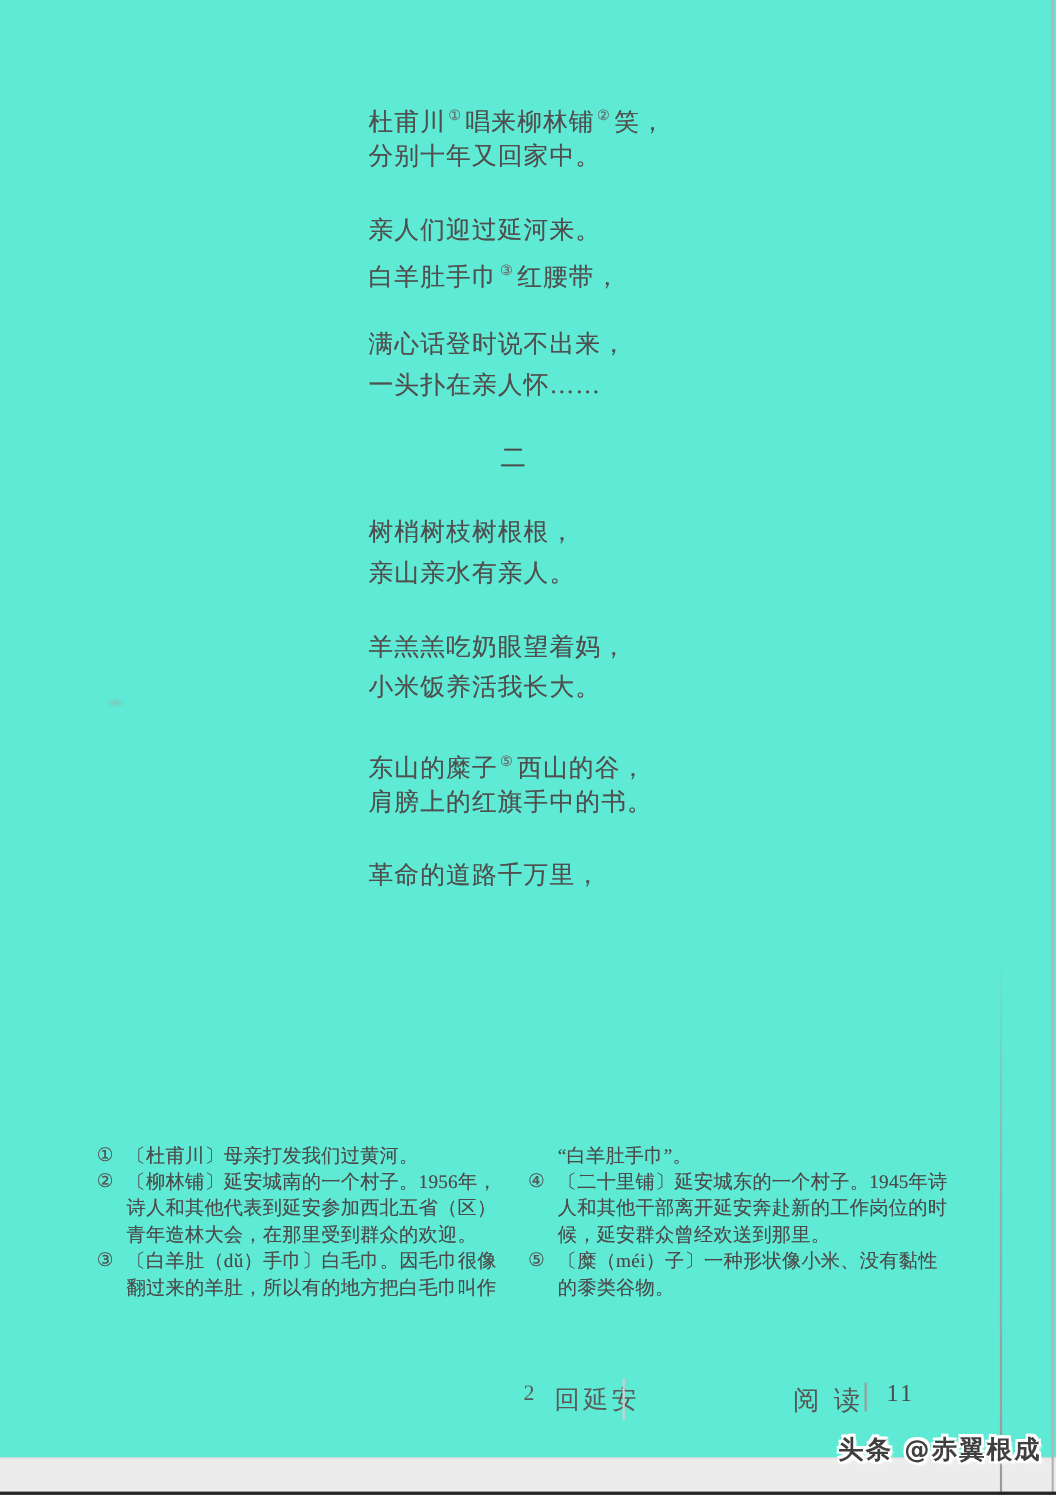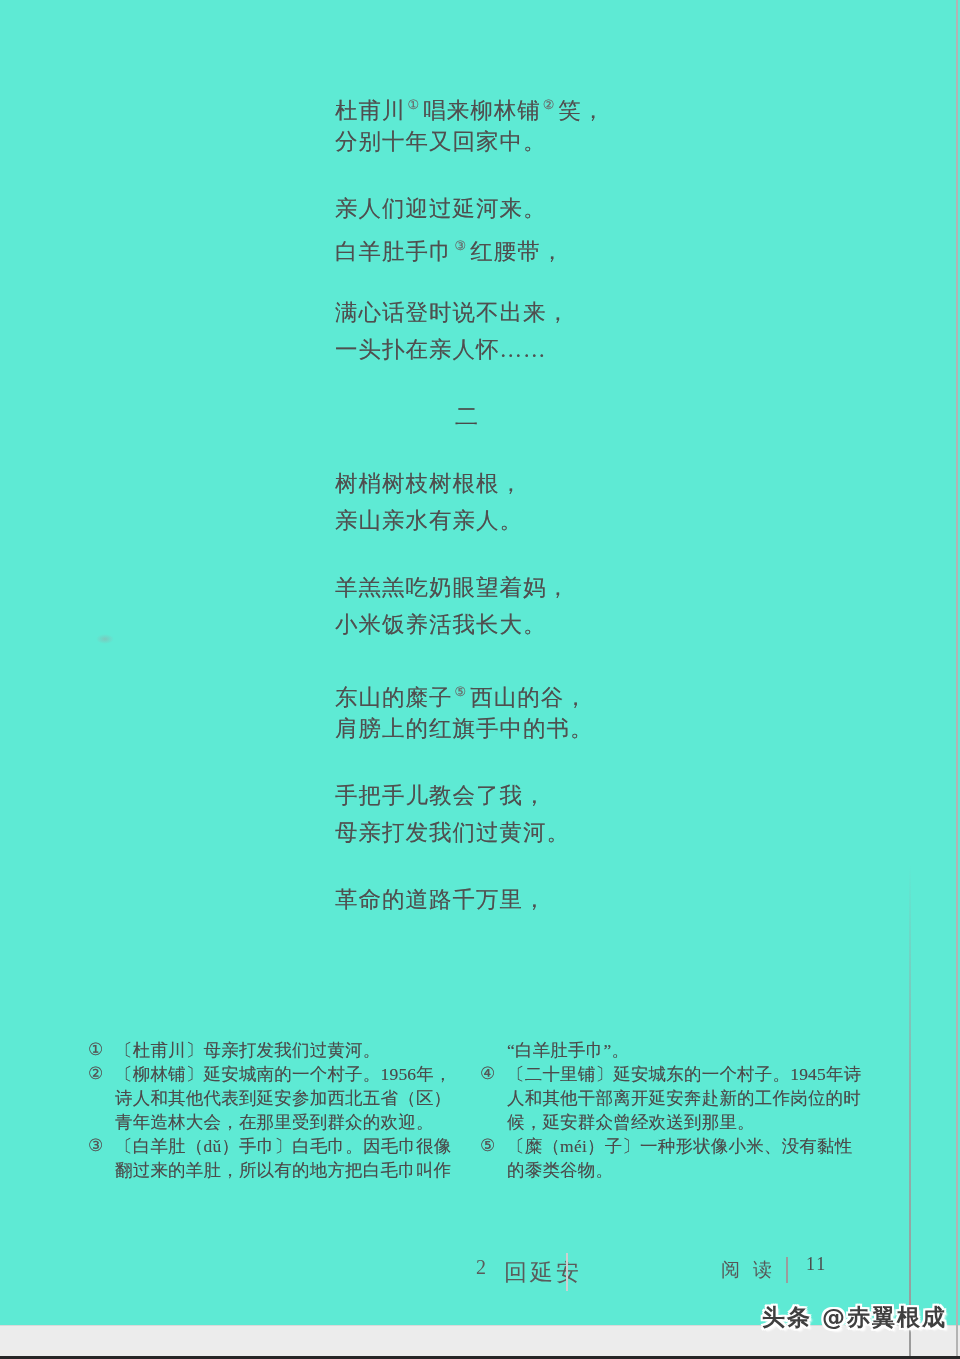--- a/index.html
+++ b/index.html
@@ -62,29 +62,29 @@
   .footer .lesson-title {
     position:absolute; left:504px; top:4px;
     font-size:23px; letter-spacing:3px;
   }
   .footer-sep1 {
     position:absolute; left:566px; top:0; width:2px; height:38px;
     background:#cfcfcf;
   }
   .footer .section-label {
     position:absolute; left:721px; top:4px;
-    font-size:19px; letter-spacing:13px; color:#575757;
+    font-size:24px; letter-spacing:13px; color:#575757;
   }
   .footer-sep2 {
     position:absolute; left:786px; top:4px; width:2px; height:26px;
     background:#9c9c9c;
   }
   .footer .page-number {
     position:absolute; left:806px; top:1px;
-    font-size:18px; letter-spacing:2px; color:#4c4c4c;
+    font-size:22px; letter-spacing:2px; color:#4c4c4c;
   }
 
   
   .bottom-strip {
     position:absolute; left:0; right:0; top:1325px; height:34px;
     background:#ececec;
     border-top:1px solid #d9d9d9;
     z-index:1;
   }
   .bottom-black-line {
@@ -149,24 +149,20 @@
         </div>
         <div class="stanza">
           <div class="poem-line"><span>羊羔羔吃奶眼望着妈，</span></div>
           <div class="poem-line"><span>小米饭养活我长大。</span></div>
         </div>
         <div class="stanza">
           <div class="poem-line"><span>东山的糜子</span><span class="fn-ref">⑤</span><span>西山的谷，</span></div>
           <div class="poem-line"><span>肩膀上的红旗手中的书。</span></div>
         </div>
         <div class="stanza">
-          <div class="poem-line"><span>手把手儿教会了我，</span></div>
-          <div class="poem-line"><span>母亲打发我们过黄河。</span></div>
-        </div>
-        <div class="stanza">
           <div class="poem-line"><span>革命的道路千万里，</span></div>
         </div>
       </div>
   </div>
 
   <div class="footnotes">
     <div class="fn-col-left" id="fn-left">
         <div class="fn-item">
           <span class="fn-marker">①</span>
           <span class="fn-text">〔杜甫川〕母亲打发我们过黄河。</span>

